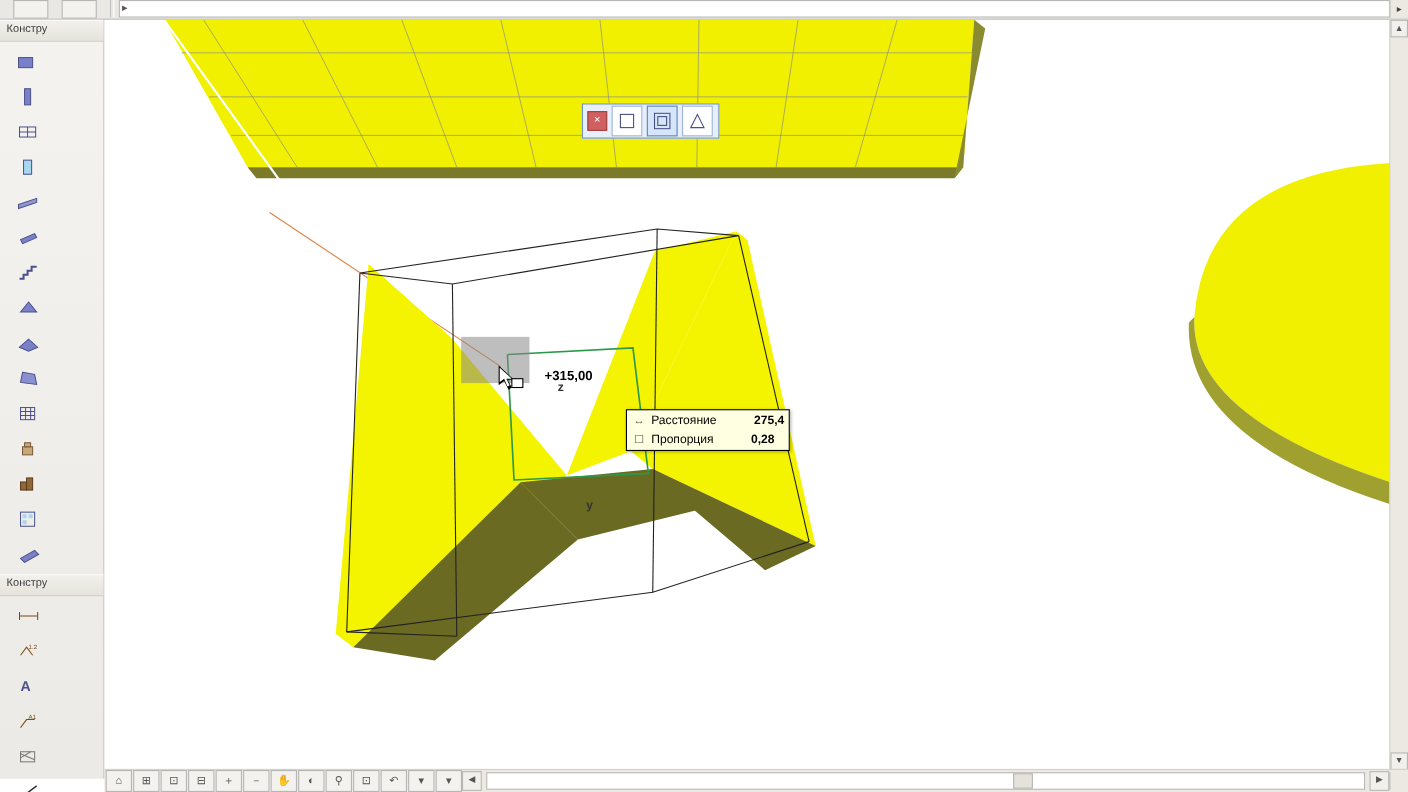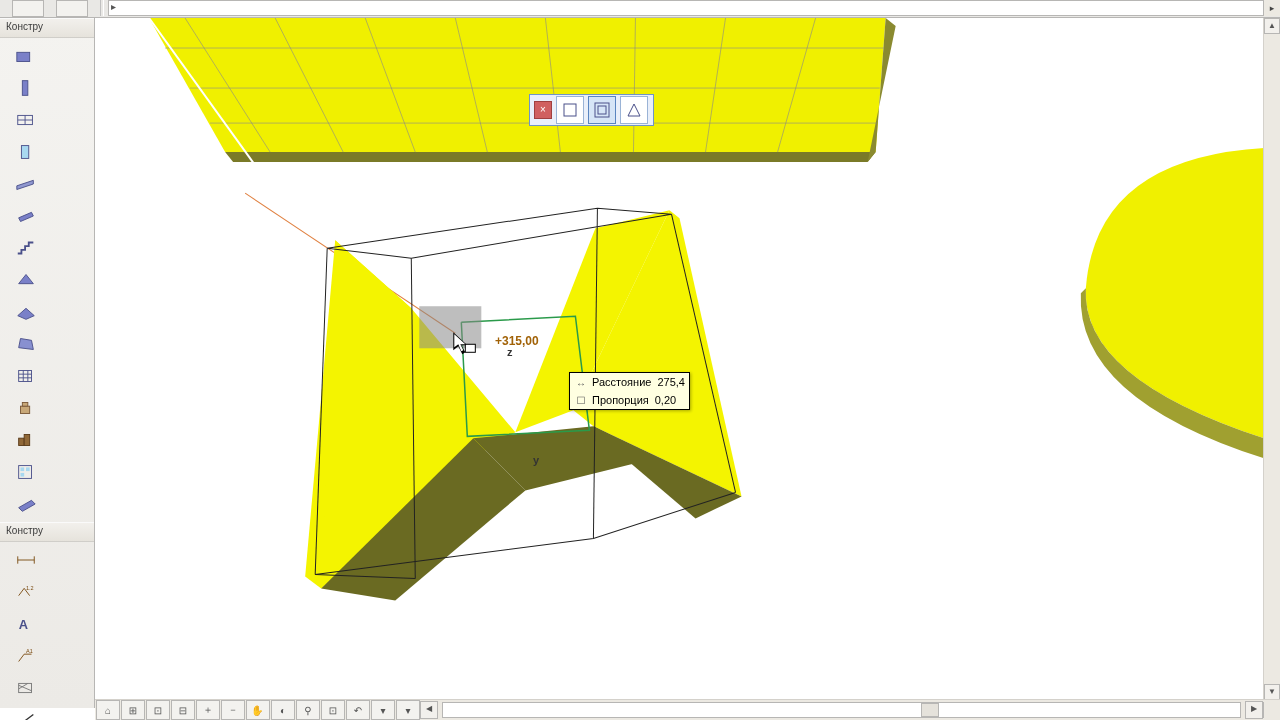--- a/index.html
+++ b/index.html
@@ -32,23 +32,23 @@
 
 .minitb{position:absolute;left:434px;top:76px;width:125px;height:32px;background:#e9effa;border:1px solid #6f94c7;display:flex;align-items:center;padding:2px;box-sizing:border-box;}
 .minitb .mb{width:26px;height:26px;border:1px solid #9ab3d6;background:#fff;margin:0 2px;display:flex;align-items:center;justify-content:center;}
 .minitb .mb.sel{background:#d6e5f7;border-color:#5a85c0;}
 .minitb .mb.close{width:16px;height:16px;background:#d06060;border-color:#a04040;color:#fff;font-size:10px;line-height:14px;}
 
 .tooltip{position:absolute;left:474px;top:354px;background:#ffffe1;border:1px solid #000;font-size:11px;box-shadow:1px 1px 3px rgba(0,0,0,.3);}
 .tooltip .row{display:flex;align-items:center;padding:1px 4px;height:16px;}
 .tooltip .ico{width:14px;height:14px;margin-right:4px;display:inline-flex;align-items:center;justify-content:center;font-size:10px;color:#555;}
 .tooltip .lab{font-weight:normal;flex:0 0 auto;margin-right:6px;}
-.tooltip .val{font-weight:normal;}
-
-.dimlabel{position:absolute;left:400px;top:316px;font-size:12px;font-weight:bold;color:#a16207;}
+.tooltip .val{font-weight:bold;margin-left:28px;}
+
+.dimlabel{position:absolute;left:400px;top:316px;font-size:12px;font-weight:bold;color:#000000;}
 .axislabel{position:absolute;font-size:11px;font-weight:bold;color:#333;}
 
 .scene{position:absolute;left:0;top:0;right:16px;bottom:20px;}
 </style>
 </head>
 <body>
 
 <div class="frame">
 
   <div class="topstrip">
@@ -286,21 +286,21 @@
 
     <div class="tooltip">
       <div class="row">
         <span class="ico">↔</span>
         <span class="lab">Расстояние</span>
         <span class="val">275,4</span>
       </div>
       <div class="row">
         <span class="ico">☐</span>
         <span class="lab">Пропорция</span>
-        <span class="val">0,20</span>
+        <span class="val">0,28</span>
       </div>
     </div>
 
     <div class="vscroll">
       <div class="arrow up">▲</div>
       <div class="arrow dn">▼</div>
     </div>
   </div>
 
   <div class="navbar" style="position:absolute;left:95px;right:0;bottom:0;">

